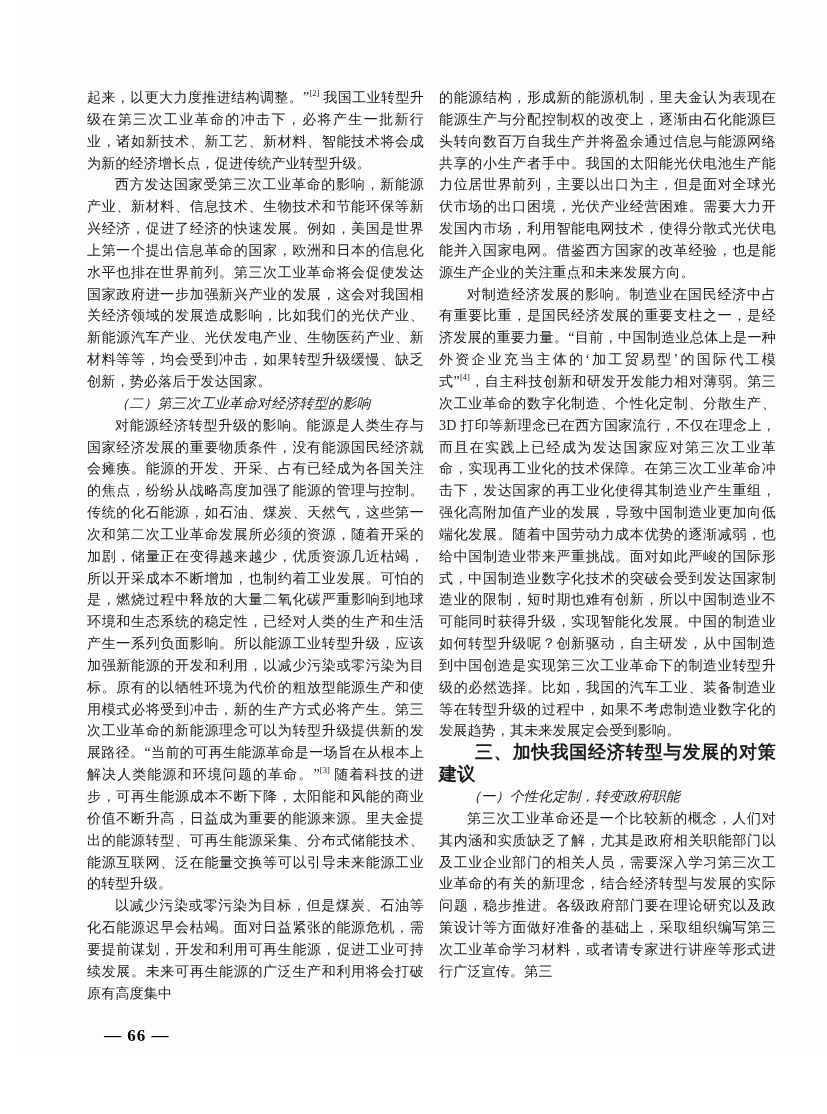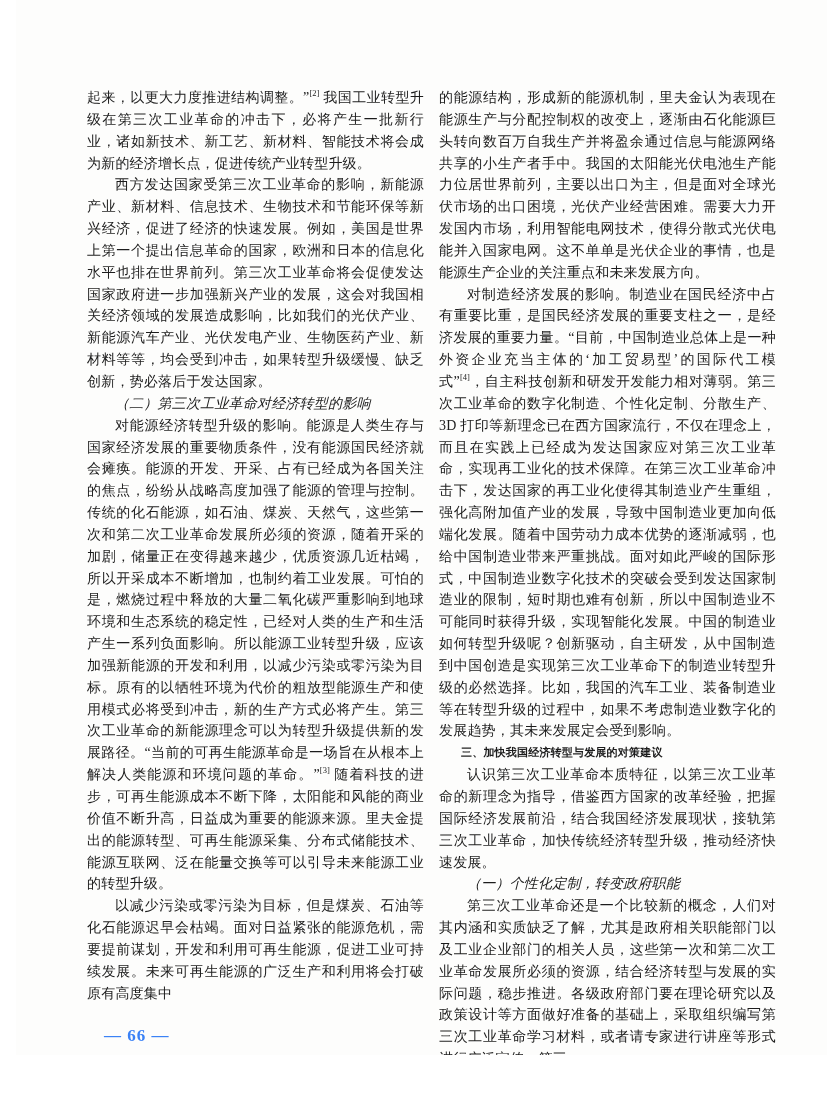--- a/index.html
+++ b/index.html
@@ -33,52 +33,51 @@
   .indent { text-indent: 2em; }
   .h-kai {
     font-style: italic;
     font-weight: 400;
     text-indent: 2em;
   }
   .h-bold {
     font-style: normal;
     font-weight: 700;
     font-family: "Liberation Sans", "DejaVu Sans", sans-serif;
-    font-size: 11px;
+    font-size: 18px;
     text-indent: 2em;
   }
   sup.cite {
     font-size: 8.5px;
     line-height: 0;
     vertical-align: super;
     letter-spacing: 0;
   }
   .page-number {
     position: absolute;
     left: 88px;
     top: 1026px;
     font-size: 17px;
     font-weight: 700;
     letter-spacing: 1px;
-    color: #3b82f6;
+    color: #000000;
   }
 </style>
 </head>
 <body>
 
 <div class="page">
   <div class="col col-left">
       <p><span>起来，以更大力度推进结构调整。”</span><sup class="cite">[2]</sup><span> 我国工业转型升级在第三次工业革命的冲击下，必将产生一批新行业，诸如新技术、新工艺、新材料、智能技术将会成为新的经济增长点，促进传统产业转型升级。</span></p>
       <p class="indent"><span>西方发达国家受第三次工业革命的影响，新能源产业、新材料、信息技术、生物技术和节能环保等新兴经济，促进了经济的快速发展。例如，美国是世界上第一个提出信息革命的国家，欧洲和日本的信息化水平也排在世界前列。第三次工业革命将会促使发达国家政府进一步加强新兴产业的发展，这会对我国相关经济领域的发展造成影响，比如我们的光伏产业、新能源汽车产业、光伏发电产业、生物医药产业、新材料等等，均会受到冲击，如果转型升级缓慢、缺乏创新，势必落后于发达国家。</span></p>
       <p class="h-kai"><span>（二）第三次工业革命对经济转型的影响</span></p>
       <p class="indent"><span>对能源经济转型升级的影响。能源是人类生存与国家经济发展的重要物质条件，没有能源国民经济就会瘫痪。能源的开发、开采、占有已经成为各国关注的焦点，纷纷从战略高度加强了能源的管理与控制。传统的化石能源，如石油、煤炭、天然气，这些第一次和第二次工业革命发展所必须的资源，随着开采的加剧，储量正在变得越来越少，优质资源几近枯竭，所以开采成本不断增加，也制约着工业发展。可怕的是，燃烧过程中释放的大量二氧化碳严重影响到地球环境和生态系统的稳定性，已经对人类的生产和生活产生一系列负面影响。所以能源工业转型升级，应该加强新能源的开发和利用，以减少污染或零污染为目标。原有的以牺牲环境为代价的粗放型能源生产和使用模式必将受到冲击，新的生产方式必将产生。第三次工业革命的新能源理念可以为转型升级提供新的发展路径。“当前的可再生能源革命是一场旨在从根本上解决人类能源和环境问题的革命。”</span><sup class="cite">[3]</sup><span> 随着科技的进步，可再生能源成本不断下降，太阳能和风能的商业价值不断升高，日益成为重要的能源来源。里夫金提出的能源转型、可再生能源采集、分布式储能技术、能源互联网、泛在能量交换等可以引导未来能源工业的转型升级。</span></p>
       <p class="indent"><span>以减少污染或零污染为目标，但是煤炭、石油等化石能源迟早会枯竭。面对日益紧张的能源危机，需要提前谋划，开发和利用可再生能源，促进工业可持续发展。未来可再生能源的广泛生产和利用将会打破原有高度集中</span></p>
     </div>
   <div class="col col-right">
-      <p><span>的能源结构，形成新的能源机制，里夫金认为表现在能源生产与分配控制权的改变上，逐渐由石化能源巨头转向数百万自我生产并将盈余通过信息与能源网络共享的小生产者手中。我国的太阳能光伏电池生产能力位居世界前列，主要以出口为主，但是面对全球光伏市场的出口困境，光伏产业经营困难。需要大力开发国内市场，利用智能电网技术，使得分散式光伏电能并入国家电网。这不单单是光伏企业的事情，也是能源生产企业的关注重点和未来发展方向。</span></p>
+      <p><span>的能源结构，形成新的能源机制，里夫金认为表现在能源生产与分配控制权的改变上，逐渐由石化能源巨头转向数百万自我生产并将盈余通过信息与能源网络共享的小生产者手中。我国的太阳能光伏电池生产能力位居世界前列，主要以出口为主，但是面对全球光伏市场的出口困境，光伏产业经营困难。需要大力开发国内市场，利用智能电网技术，使得分散式光伏电能并入国家电网。借鉴西方国家的改革经验，也是能源生产企业的关注重点和未来发展方向。</span></p>
       <p class="indent"><span>对制造经济发展的影响。制造业在国民经济中占有重要比重，是国民经济发展的重要支柱之一，是经济发展的重要力量。“目前，中国制造业总体上是一种外资企业充当主体的‘加工贸易型’的国际代工模式”</span><sup class="cite">[4]</sup><span>，自主科技创新和研发开发能力相对薄弱。第三次工业革命的数字化制造、个性化定制、分散生产、3D 打印等新理念已在西方国家流行，不仅在理念上，而且在实践上已经成为发达国家应对第三次工业革命，实现再工业化的技术保障。在第三次工业革命冲击下，发达国家的再工业化使得其制造业产生重组，强化高附加值产业的发展，导致中国制造业更加向低端化发展。随着中国劳动力成本优势的逐渐减弱，也给中国制造业带来严重挑战。面对如此严峻的国际形式，中国制造业数字化技术的突破会受到发达国家制造业的限制，短时期也难有创新，所以中国制造业不可能同时获得升级，实现智能化发展。中国的制造业如何转型升级呢？创新驱动，自主研发，从中国制造到中国创造是实现第三次工业革命下的制造业转型升级的必然选择。比如，我国的汽车工业、装备制造业等在转型升级的过程中，如果不考虑制造业数字化的发展趋势，其未来发展定会受到影响。</span></p>
       <p class="h-bold"><span>三、加快我国经济转型与发展的对策建议</span></p>
-      <p class="indent"><span>认识第三次工业革命本质特征，以第三次工业革命的新理念为指导，借鉴西方国家的改革经验，把握国际经济发展前沿，结合我国经济发展现状，接轨第三次工业革命，加快传统经济转型升级，推动经济快速发展。</span></p>
       <p class="h-kai"><span>（一）个性化定制，转变政府职能</span></p>
-      <p class="indent"><span>第三次工业革命还是一个比较新的概念，人们对其内涵和实质缺乏了解，尤其是政府相关职能部门以及工业企业部门的相关人员，这些第一次和第二次工业革命发展所必须的资源，结合经济转型与发展的实际问题，稳步推进。各级政府部门要在理论研究以及政策设计等方面做好准备的基础上，采取组织编写第三次工业革命学习材料，或者请专家进行讲座等形式进行广泛宣传。第三</span></p>
+      <p class="indent"><span>第三次工业革命还是一个比较新的概念，人们对其内涵和实质缺乏了解，尤其是政府相关职能部门以及工业企业部门的相关人员，需要深入学习第三次工业革命的有关的新理念，结合经济转型与发展的实际问题，稳步推进。各级政府部门要在理论研究以及政策设计等方面做好准备的基础上，采取组织编写第三次工业革命学习材料，或者请专家进行讲座等形式进行广泛宣传。第三</span></p>
     </div>
   <div class="page-number">— 66 —</div>
 </div>
 
 </body></html>

